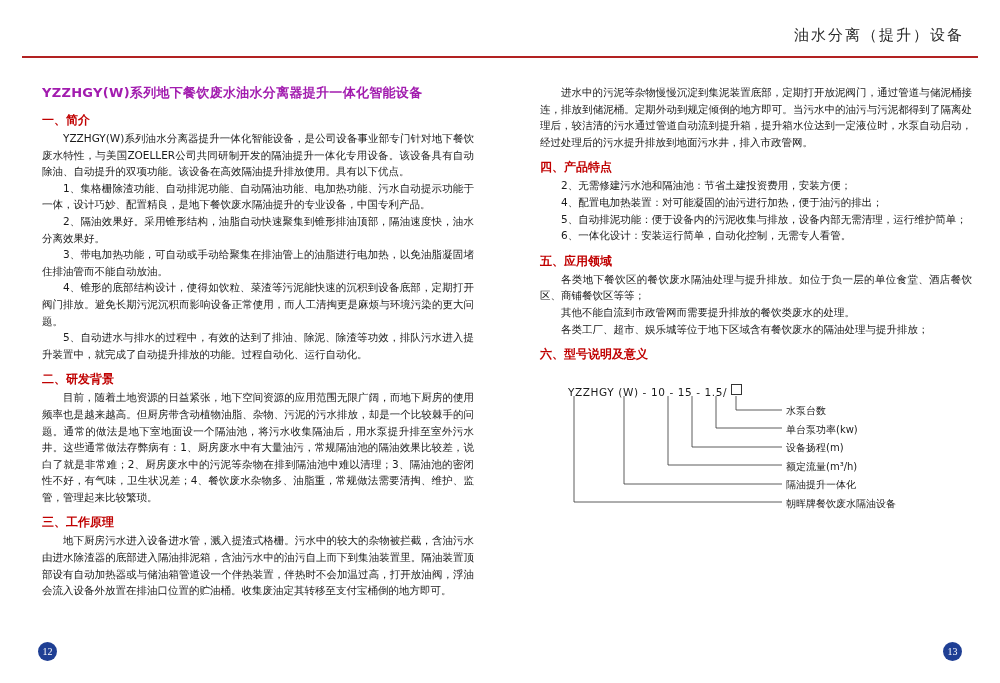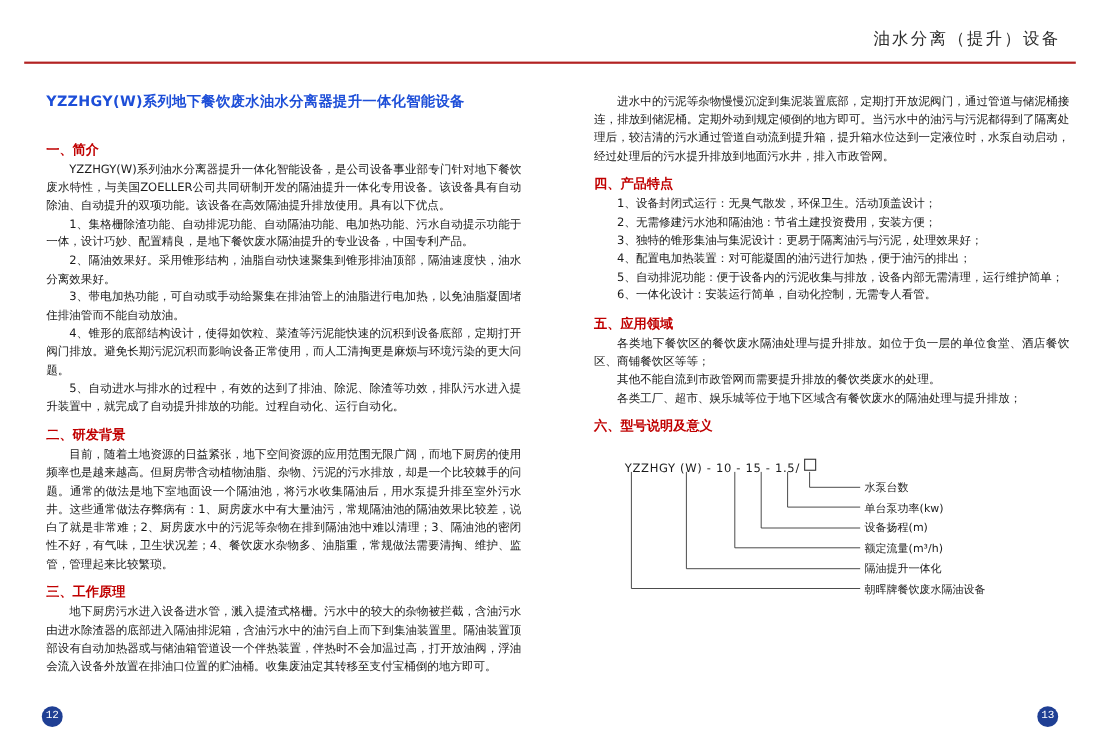--- a/index.html
+++ b/index.html
@@ -52,25 +52,25 @@
     width: 432px;
     font-size: 10.5px;
     line-height: 16.6px;
     color: #1a1a1a;
     text-align: justify;
   }
   .col-left { left: 42px; }
   .col-right { left: 540px; }
 
   .doc-title {
-    color: #1d4ed8;
+    color: #a21caf;
     font-size: 13px;
     font-weight: bold;
     letter-spacing: 0.3px;
-    margin: 0 0 26px 0;
+    margin: 0 0 10px 0;
     line-height: 18px;
   }
   .sec-head {
     color: #c00000;
     font-size: 12px;
     font-weight: bold;
     margin: 9px 0 2px 0;
     line-height: 16px;
   }
   .para {
@@ -117,21 +117,21 @@
   .pageno {
     position: absolute;
     width: 19px;
     height: 19px;
     border-radius: 50%;
     background: #1f3f94;
     color: #ffffff;
     font-size: 10px;
     text-align: center;
     line-height: 19px;
-    font-family: Liberation Mono, monospace;
+    font-family: Liberation Serif, serif;
   }
   .pageno-left { left: 38px; bottom: 22px; }
   .pageno-right { right: 38px; bottom: 22px; background:#1f3f94; }
   .spine {
     position: absolute;
     left: 499px;
     top: 70px;
     bottom: 20px;
     width: 1px;
     background: #ffffff;
@@ -171,23 +171,21 @@
       <div class="sec-head">三、工作原理</div>
       <p class="para">地下厨房污水进入设备进水管，溅入提渣式格栅。污水中的较大的杂物被拦截，含油污水由进水除渣器的底部进入隔油排泥箱，含油污水中的油污自上而下到集油装置里。隔油装置顶部设有自动加热器或与储油箱管道设一个伴热装置，伴热时不会加温过高，打开放油阀，浮油会流入设备外放置在排油口位置的贮油桶。收集废油定其转移至支付宝桶倒的地方即可。</p>
     </div>
   </div>
 
   <div class="col col-right">
     <p class="para">进水中的污泥等杂物慢慢沉淀到集泥装置底部，定期打开放泥阀门，通过管道与储泥桶接连，排放到储泥桶。定期外动到规定倾倒的地方即可。当污水中的油污与污泥都得到了隔离处理后，较洁清的污水通过管道自动流到提升箱，提升箱水位达到一定液位时，水泵自动启动，经过处理后的污水提升排放到地面污水井，排入市政管网。</p>
 
     <div>
       <div class="sec-head">四、产品特点</div>
-      <p class="para sub">1、设备封闭式运行：无臭气散发，环保卫生。活动顶盖设计；</p>
       <p class="para sub">2、无需修建污水池和隔油池：节省土建投资费用，安装方便；</p>
-      <p class="para sub">3、独特的锥形集油与集泥设计：更易于隔离油污与污泥，处理效果好；</p>
       <p class="para sub">4、配置电加热装置：对可能凝固的油污进行加热，便于油污的排出；</p>
       <p class="para sub">5、自动排泥功能：便于设备内的污泥收集与排放，设备内部无需清理，运行维护简单；</p>
       <p class="para sub">6、一体化设计：安装运行简单，自动化控制，无需专人看管。</p>
     </div>
 
     <div>
       <div class="sec-head">五、应用领域</div>
       <p class="para">各类地下餐饮区的餐饮废水隔油处理与提升排放。如位于负一层的单位食堂、酒店餐饮区、商铺餐饮区等等；</p>
       <p class="para">其他不能自流到市政管网而需要提升排放的餐饮类废水的处理。</p>
       <p class="para">各类工厂、超市、娱乐城等位于地下区域含有餐饮废水的隔油处理与提升排放；</p>

